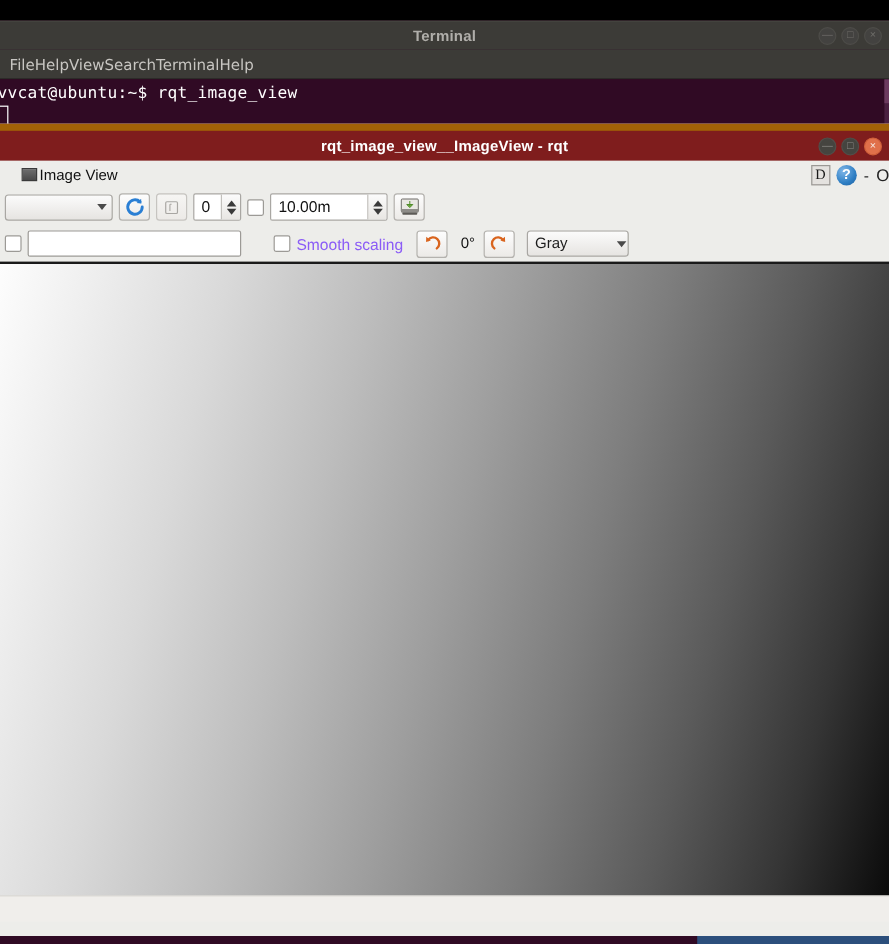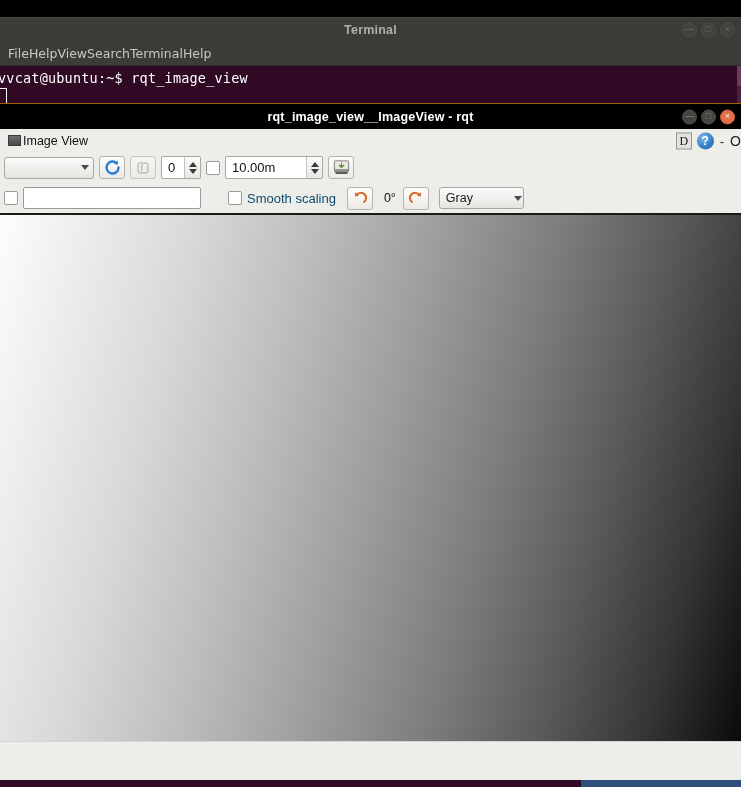--- a/index.html
+++ b/index.html
@@ -136,41 +136,41 @@
     position: absolute;
     left: 0; top: 103px;
     width: 741px;
     height: 684px;
     background: #ededea;
     overflow: hidden;
   }
   .rqt-titlebar {
     position: relative;
     height: 25px;
-    background: #000000;
+    background: #7f1d1d;
     display: flex;
     align-items: center;
     justify-content: center;
-    border-top: 1px solid #a16207;
+    border-top: 6px solid #a16207;
   }
   .rqt-title {
     font-size: 12.5px;
     font-weight: bold;
     color: #ffffff;
     letter-spacing: 0.2px;
   }
 
   
   .plugin-bar {
     position: relative;
     height: 23px;
     background: #ededea;
     display: flex;
     align-items: center;
-    padding-left: 8px;
+    padding-left: 18px;
   }
   .plugin-tab-icon {
     width: 13px; height: 11px;
     background: linear-gradient(#6e6e6e, #4a4a4a);
     border: 1px solid #3a3a3a;
     box-sizing: border-box;
     margin-right: 2px;
   }
   .plugin-tab-label {
     font-size: 12.5px;
@@ -324,21 +324,21 @@
   .text-field {
     height: 22px;
     width: 178px;
     background: #ffffff;
     border: 1px solid #9c9a96;
     border-radius: 2px;
     box-sizing: border-box;
   }
   .lbl {
     font-size: 13px;
-    color: #0c4a6e;
+    color: #8b5cf6;
     white-space: nowrap;
   }
   .deg-lbl {
     font-size: 12.5px;
     color: #101010;
     margin: 0 2px 0 6px;
   }
 
   
   .image-area {

